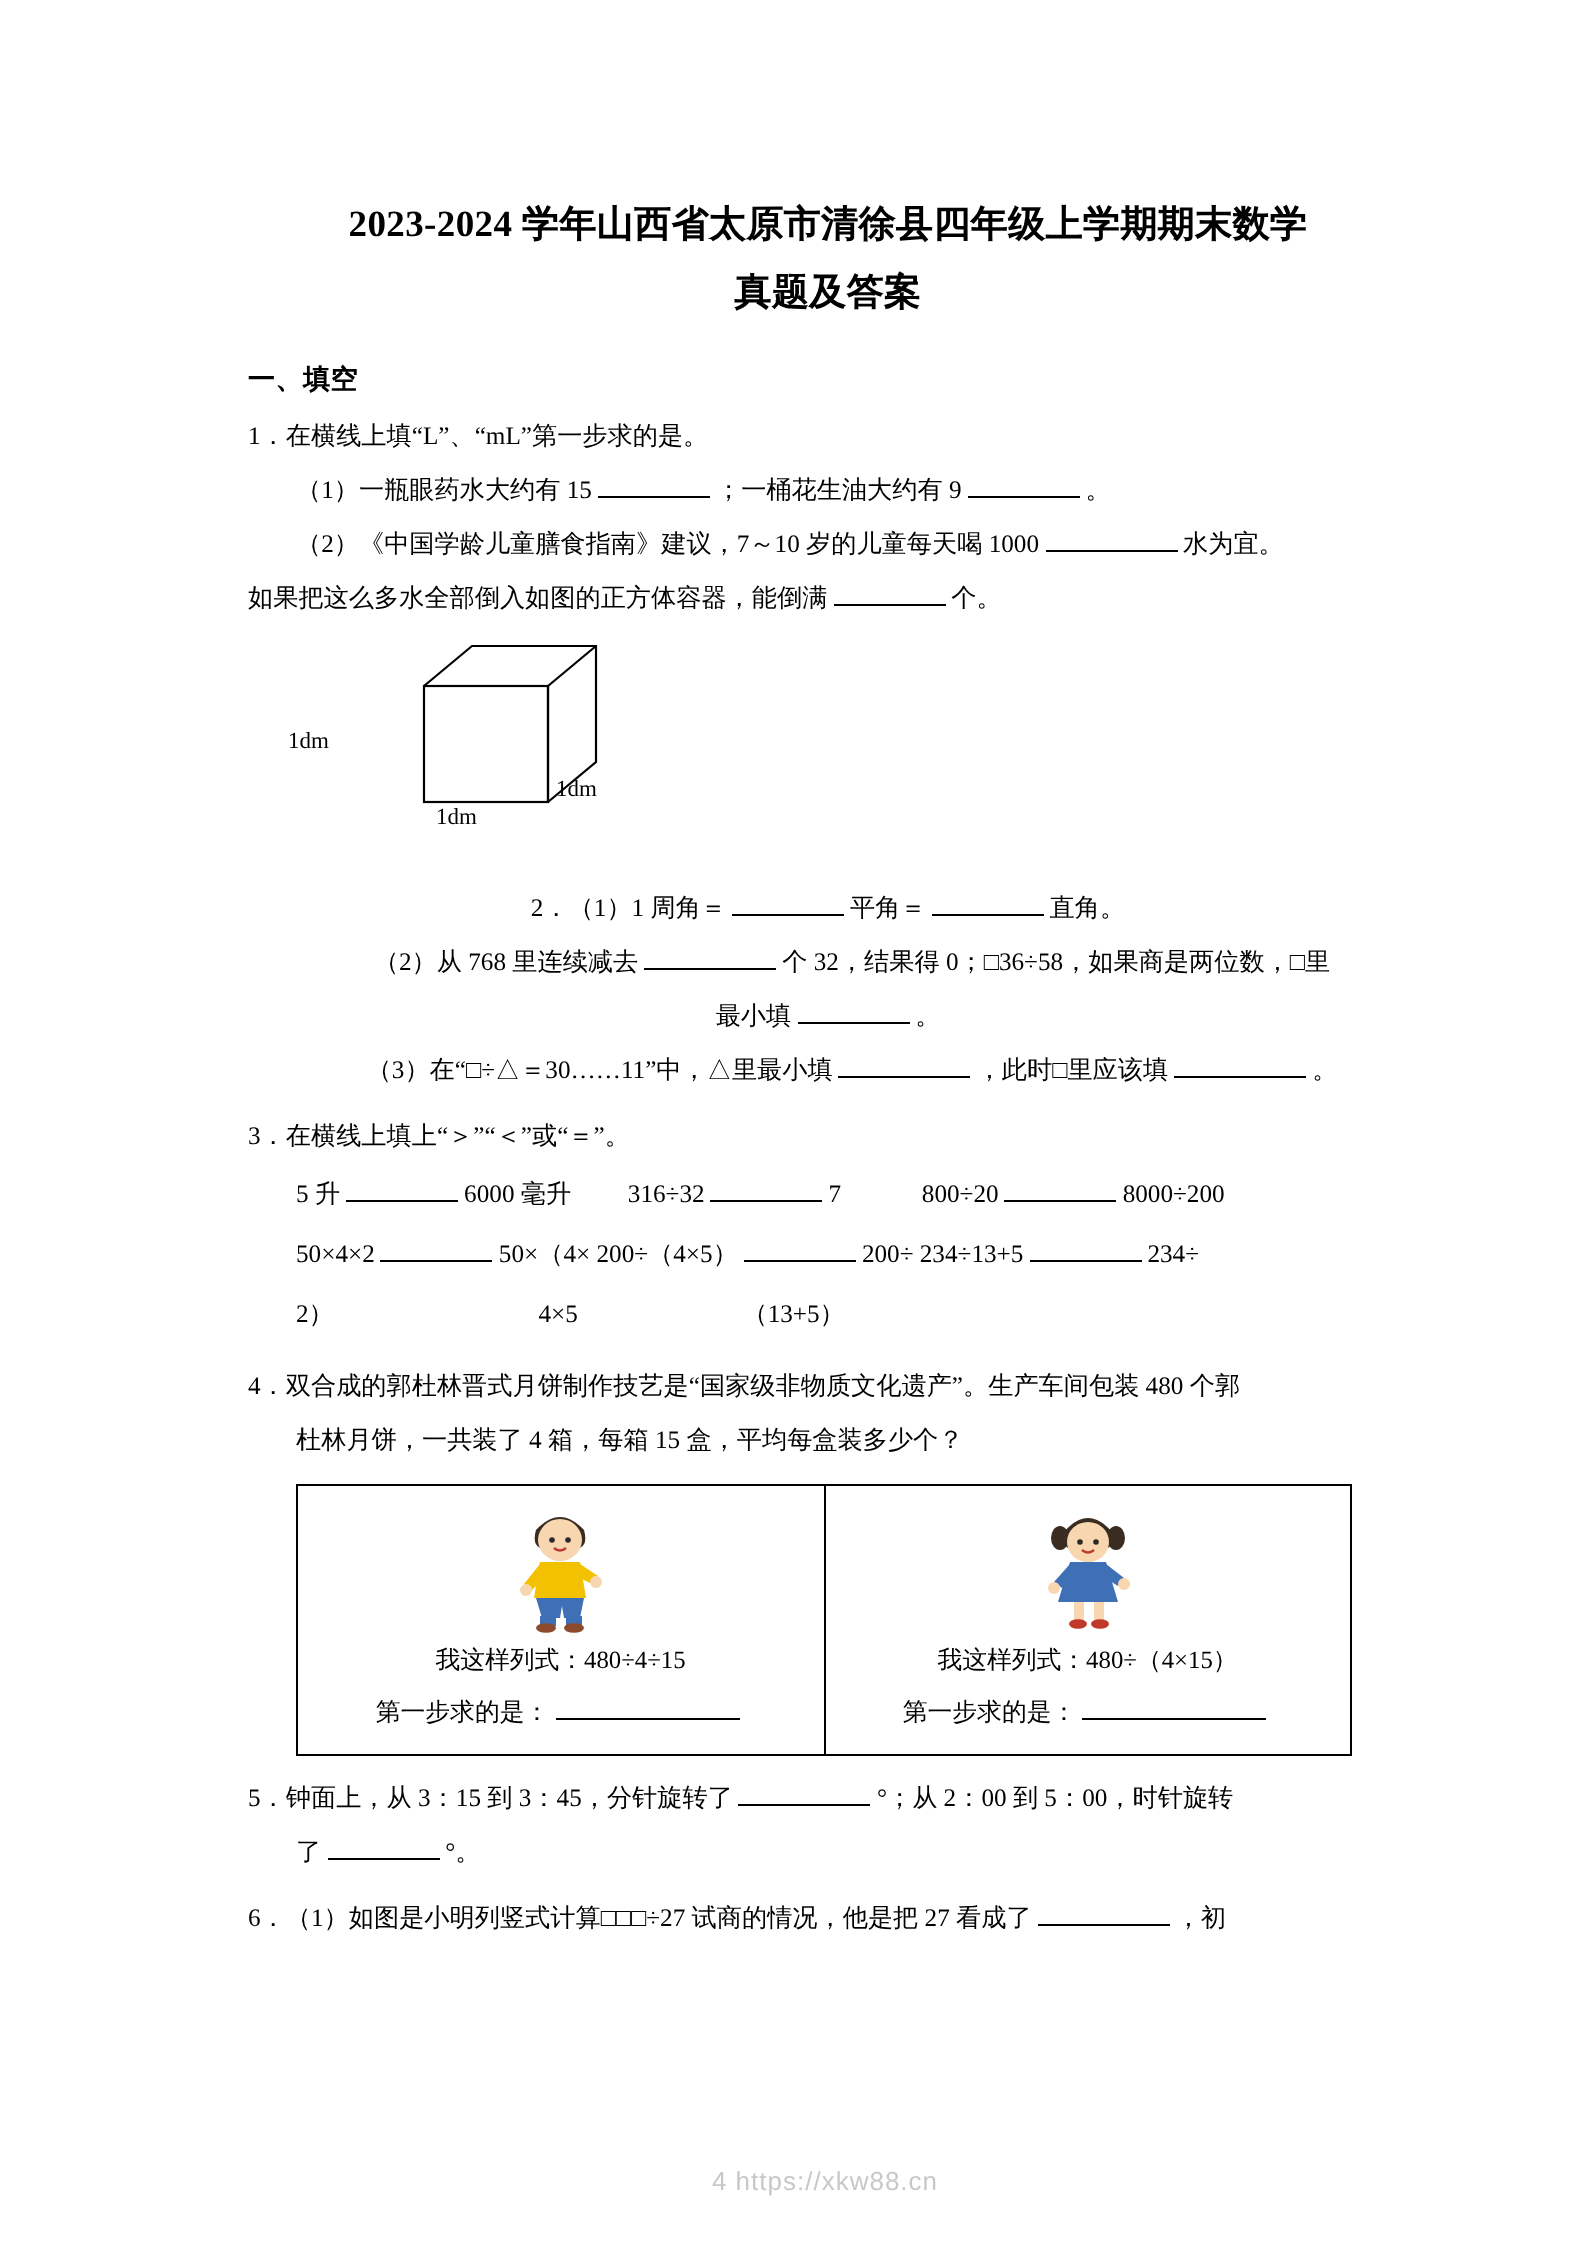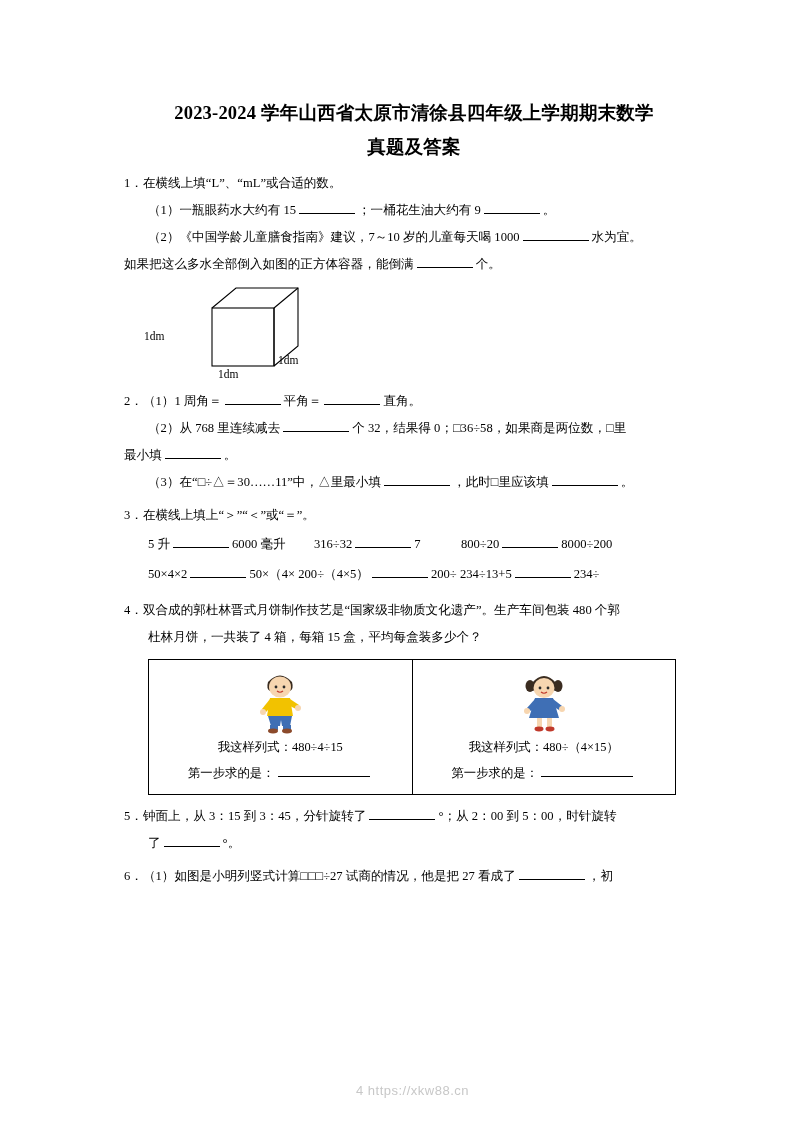--- a/index.html
+++ b/index.html
@@ -125,23 +125,24 @@
 <body>
 
 <div class="page">
   <div class="content">
 
     <h1 class="doc-title">
       <span>2023-2024 学年山西省太原市清徐县四年级上学期期末数学</span><br>
       <span>真题及答案</span>
     </h1>
 
+    <div class="section-head">一、填空</div>
 
     <div class="q">
-      <span class="ln"><span>1．</span><span>在横线上填“L”、“mL”或合适的数。</span></span>
+      <span class="ln"><span>1．</span><span>在横线上填“L”、“mL”第一步求的是。</span></span>
       <span class="ln indent">
         <span>（1）一瓶眼药水大约有 15</span><span class="blank b-md"></span><span>；一桶花生油大约有 9</span><span class="blank b-md"></span><span>。</span>
       </span>
       <span class="ln indent">
         <span>（2）《中国学龄儿童膳食指南》建议，7～10 岁的儿童每天喝 1000</span><span class="blank b-lg"></span><span>水为宜。</span>
       </span>
       <span class="ln">
         <span>如果把这么多水全部倒入如图的正方体容器，能倒满</span><span class="blank b-md"></span><span>个。</span>
       </span>
     </div>
@@ -153,21 +154,21 @@
 
         <polyline points="28,26 52,6 114,6 114,64 90,84" fill="none" stroke="#000" stroke-width="1.1"></polyline>
         <line x1="90" y1="26" x2="114" y2="6" stroke="#000" stroke-width="1.1"></line>
         <line x1="90" y1="26" x2="90" y2="84" stroke="#000" stroke-width="1.1"></line>
       </svg>
       <span class="cube-label" style="left:-40px; top:48px;">1dm</span>
       <span class="cube-label" style="left:34px; top:86px;">1dm</span>
       <span class="cube-label" style="left:94px; top:72px;">1dm</span>
     </div>
 
-    <div class="q" style="margin-top:2px;">
+    <div class="q" style="margin-top:20px;text-align:center;">
       <span class="ln">
         <span>2．</span><span>（1）1 周角＝</span><span class="blank b-md"></span><span>平角＝</span><span class="blank b-md"></span><span>直角。</span>
       </span>
       <span class="ln indent">
         <span>（2）从 768 里连续减去</span><span class="blank b-lg"></span><span>个 32，结果得 0；□36÷58，如果商是两位数，□里</span>
       </span>
       <span class="ln">
         <span>最小填</span><span class="blank b-md"></span><span>。</span>
       </span>
       <span class="ln indent">
@@ -180,20 +181,27 @@
     </div>
     <div class="cmp-row">
       <span>5 升</span><span class="blank b-md"></span><span>6000 毫升</span>
       <span style="display:inline-block;width:22px;"></span>
       <span>316÷32</span><span class="blank b-md"></span><span>7</span>
       <span style="display:inline-block;width:34px;"></span>
       <span>800÷20</span><span class="blank b-md"></span><span>8000÷200</span>
     </div>
     <div class="cmp-row">
       <span>50×4×2</span><span class="blank b-md"></span><span>50×（4× 200÷（4×5）</span><span class="blank b-md"></span><span>200÷ 234÷13+5</span><span class="blank b-md"></span><span>234÷</span>
+    </div>
+    <div class="cmp-row">
+      <span>2）</span>
+      <span style="display:inline-block;width:96px;"></span>
+      <span>4×5</span>
+      <span style="display:inline-block;width:76px;"></span>
+      <span>（13+5）</span>
     </div>
 
     <div class="q" style="margin-top:8px;">
       <span class="ln"><span>4．</span><span>双合成的郭杜林晋式月饼制作技艺是“国家级非物质文化遗产”。生产车间包装 480 个郭</span></span>
       <span class="ln indent">杜林月饼，一共装了 4 箱，每箱 15 盒，平均每盒装多少个？</span>
     </div>
 
     <table class="kid-table">
       <tbody>
           <tr>

